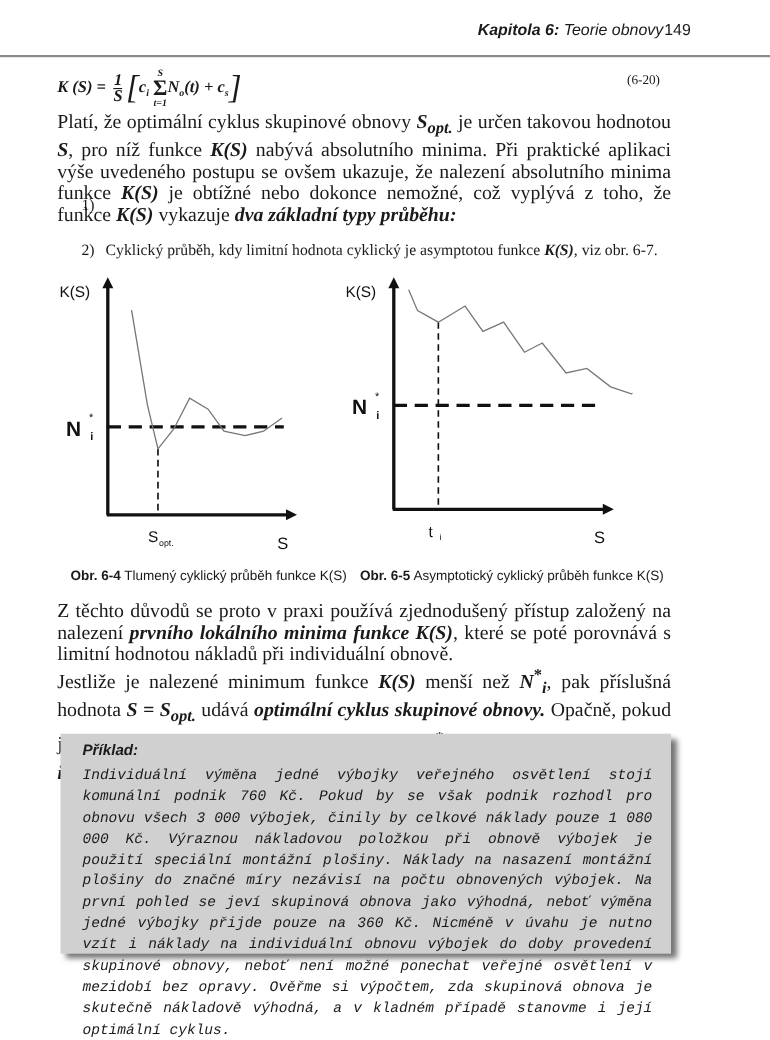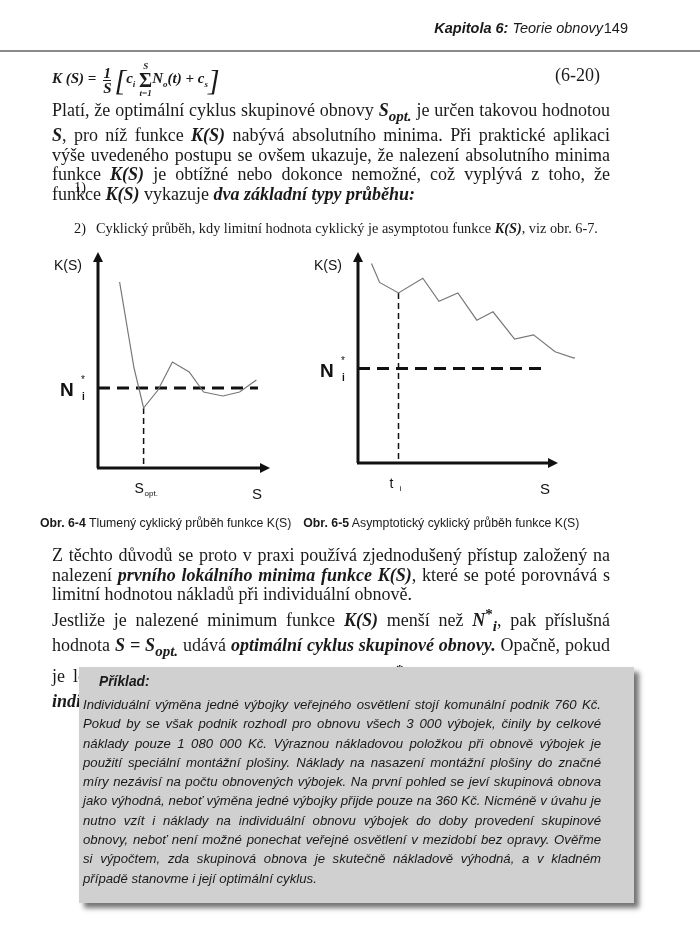--- a/index.html
+++ b/index.html
@@ -11,46 +11,46 @@
   .header-rule { position: absolute; top: 50px; left: 0; width: 700px; height: 2px; background: #8a8a8a; }
 
   .formula { position: absolute; left: 52px; top: 62px; font-size: 15px; font-style: italic; font-weight: bold; white-space: nowrap; height: 40px; }
   .formula .frac { display: inline-block; vertical-align: middle; text-align: center; margin: 0 3px; }
   .formula .frac span { display: block; line-height: 14px; }
   .formula .frac .num { border-bottom: 1px solid #1a1a1a; }
   .formula .bracket { font-size: 30px; font-weight: normal; vertical-align: middle; }
   .formula .sum { display: inline-block; vertical-align: middle; text-align: center; font-size: 9px; line-height: 9px; }
   .formula .sum .sig { font-size: 20px; line-height: 18px; font-style: normal; }
   .formula sub { font-size: 9px; }
-  .eqno { position: absolute; right: 100px; top: 65px; font-size: 18px; }
+  .eqno { position: absolute; right: 100px; top: 65px; font-size: 12px; }
 
   .para { position: absolute; left: 52px; width: 558px; font-size: 18px; line-height: 19.5px; text-align: justify; }
   .para b i, .para i b { font-weight: bold; font-style: italic; }
   .p1 { top: 101px; }
   .list { position: absolute; left: 74px; width: 536px; font-size: 14.3px; line-height: 19.5px; }
   .list .item { position: relative; padding-left: 22px; text-align: justify; }
   .list .num { position: absolute; left: 0; top: 0; }
   .li1 { top: 178px; }
   .li2 { top: 219px; }
 
   .chart { position: absolute; top: 250px; }
   .chart1 { left: 45px; width: 240px; height: 255px; }
   .chart2 { left: 315px; width: 260px; height: 255px; }
   .chart svg { display: block; }
 
-  .caption { position: absolute; top: 516px; left: 40px; width: 600px; font-family: "Liberation Sans", sans-serif; font-size: 12.3px; white-space: nowrap; }
+  .caption { position: absolute; top: 516px; left: 64px; width: 600px; font-family: "Liberation Sans", sans-serif; font-size: 12.3px; white-space: nowrap; }
   .caption b { font-weight: bold; }
   .caption .c2 { margin-left: 12px; }
 
   .p2 { top: 546px; }
   .p3 { top: 605px; }
 
-  .example { position: absolute; left: 55px; top: 667px; width: 555px; height: 236px; background: #d0d0d0; box-shadow: 5px 5px 5px rgba(0,0,0,0.55); padding: 0; margin-left: 24px; }
+  .example { position: absolute; left: 55px; top: 667px; width: 555px; height: 200px; background: #d0d0d0; box-shadow: 5px 5px 5px rgba(0,0,0,0.55); padding: 0; }
   .example-title { position: absolute; left: 20px; top: 7px; font-family: "Liberation Sans", sans-serif; font-size: 13.8px; font-weight: bold; font-style: italic; }
-  .example-body { position: absolute; left: 4px; top: 28px; width: 518px; font-family: Liberation Sans, sans-serif; font-size: 13.2px; line-height: 19.3px; font-style: italic; text-align: justify; }
+  .example-body { position: absolute; left: 20px; top: 28px; width: 518px; font-family: Liberation Mono, monospace; font-size: 13.2px; line-height: 19.3px; font-style: italic; text-align: justify; }
 </style>
 </head>
 <body>
 
 <div class="header">
   <div class="header-text"><b>Kapitola 6:</b><span> Teorie obnovy</span></div>
   <div class="page-num">149</div>
   <div class="header-rule"></div>
 </div>
 

